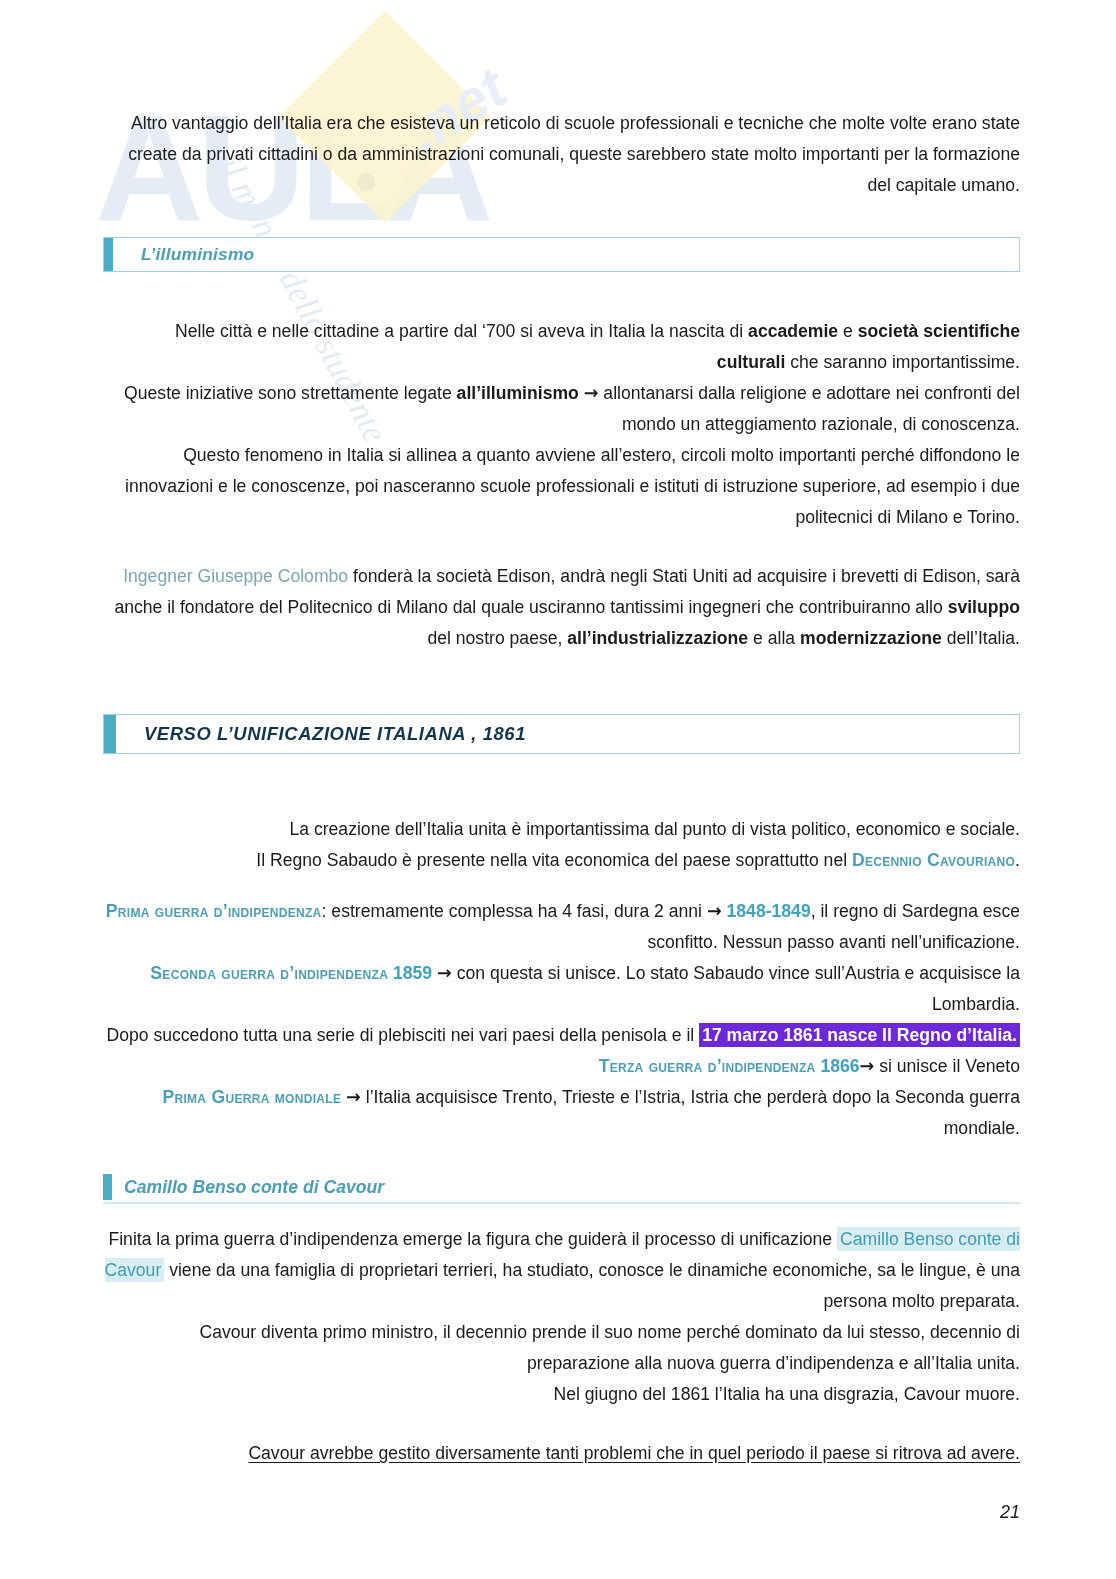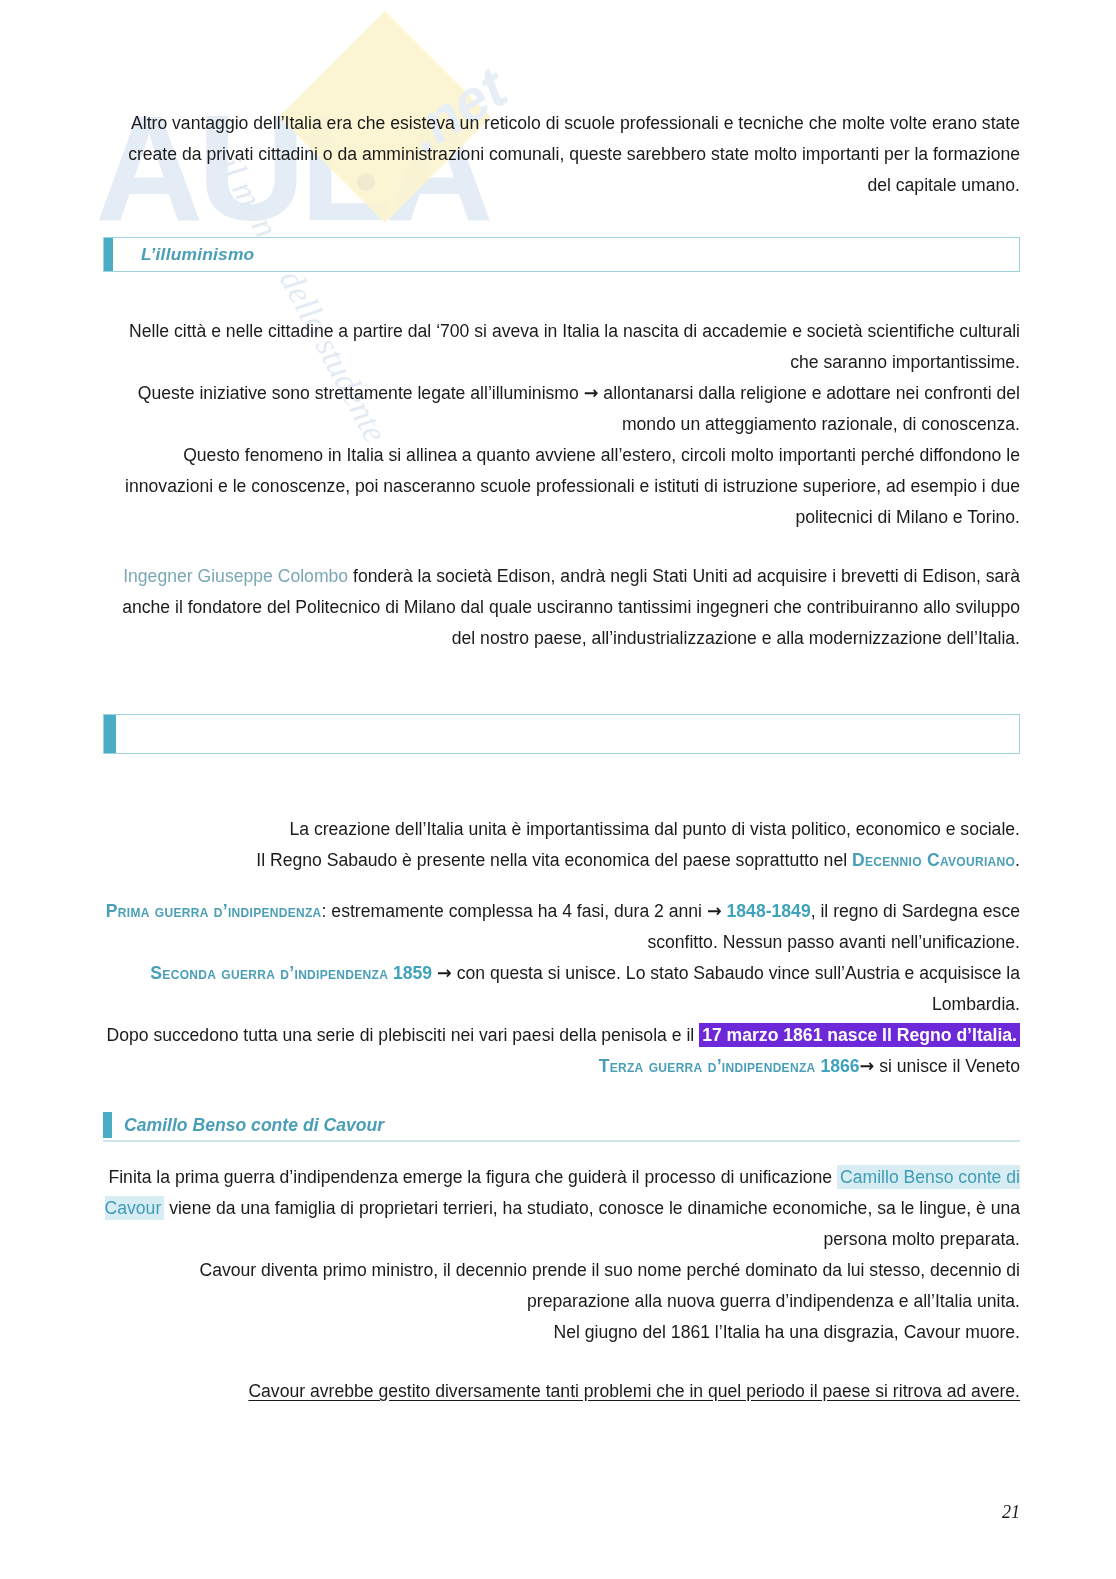--- a/index.html
+++ b/index.html
@@ -99,21 +99,21 @@
     color: #1b1b1b;
     margin: 0;
     font-family: "Liberation Sans", sans-serif;
   }
   .spacer-20 { height: 20px; }
   .spacer-28 { height: 28px; }
   .spacer-36 { height: 36px; }
   .spacer-44 { height: 44px; }
   .spacer-60 { height: 60px; }
 
-  b, .bold { font-weight: 400; }
+  b, .bold { font-weight: 700; }
 
   
   .head-box {
     display: flex;
     align-items: stretch;
     border: 1px solid #9ed2de;
     background: #ffffff;
     height: 33px;
   }
   .head-box .bar {
@@ -191,21 +191,21 @@
   }
   .underline-line {
     text-decoration: underline;
     text-underline-offset: 3px;
   }
 
   .page-number {
     position: absolute;
     right: 96px;
     bottom: 56px;
-    font-family: Liberation Serif, serif;
+    font-family: Liberation Sans, sans-serif;
     font-style: italic;
     font-size: 18px;
     color: #1b1b1b;
     z-index: 2;
   }
 </style>
 </head>
 <body>
 
 <div class="page">
@@ -241,37 +241,39 @@
     <p class="body">Questo fenomeno in Italia si allinea a quanto avviene all’estero, circoli molto importanti perché diffondono le innovazioni e le conoscenze, poi nasceranno scuole professionali e istituti di istruzione superiore, ad esempio i due politecnici di Milano e Torino.</p>
 
     <div class="spacer-28"></div>
 
     <p class="body"><span class="teal-name">Ingegner Giuseppe Colombo</span><span> fonderà la società Edison, andrà negli Stati Uniti ad acquisire i brevetti di Edison, sarà anche il fondatore del Politecnico di Milano dal quale usciranno tantissimi ingegneri che contribuiranno allo </span><b>sviluppo</b><span> del nostro paese, </span><b>all’industrializzazione</b><span> e alla </span><b>modernizzazione</b><span> dell’Italia.</span></p>
 
     <div class="spacer-60"></div>
 
     <div class="head-box level2">
       <div class="bar"></div>
+      <div class="htext">VERSO L’UNIFICAZIONE ITALIANA , 1861</div>
     </div>
 
     <div class="spacer-60"></div>
 
     <p class="body">La creazione dell’Italia unita è importantissima dal punto di vista politico, economico e sociale.</p>
     <p class="body"><span>Il Regno Sabaudo è presente nella vita economica del paese soprattutto nel </span><span class="smallcaps">Decennio Cavouriano</span><span>.</span></p>
 
     <div class="spacer-20"></div>
 
     <p class="body"><span class="smallcaps">Prima guerra d’indipendenza</span><span>: estremamente complessa ha 4 fasi, dura 2 anni </span><span class="arrow">→</span> <span class="teal-num">1848-1849</span><span>, il regno di Sardegna esce sconfitto. Nessun passo avanti nell’unificazione.</span></p>
 
     <p class="body"><span class="smallcaps">Seconda guerra d’indipendenza</span> <span class="teal-num">1859</span> <span class="arrow">→</span><span> con questa si unisce. Lo stato Sabaudo vince sull’Austria e acquisisce la Lombardia.</span></p>
 
     <p class="body"><span>Dopo succedono tutta una serie di plebisciti nei vari paesi della penisola e il </span><span class="hl-solid">17 marzo 1861 nasce Il Regno d’Italia.</span></p>
 
     <p class="body"><span class="smallcaps">Terza guerra d’indipendenza</span> <span class="teal-num">1866</span><span class="arrow">→</span><span> si unisce il Veneto</span></p>
 
+    <p class="body"><span class="smallcaps">Prima Guerra mondiale</span> <span class="arrow">→</span><span> l’Italia acquisisce Trento, Trieste e l’Istria, Istria che perderà dopo la Seconda guerra mondiale.</span></p>
 
     <div class="spacer-28"></div>
 
     <div class="head-rule">
       <div class="bar"></div>
       <div class="htext">Camillo Benso conte di Cavour</div>
     </div>
 
     <div class="spacer-20"></div>
 

